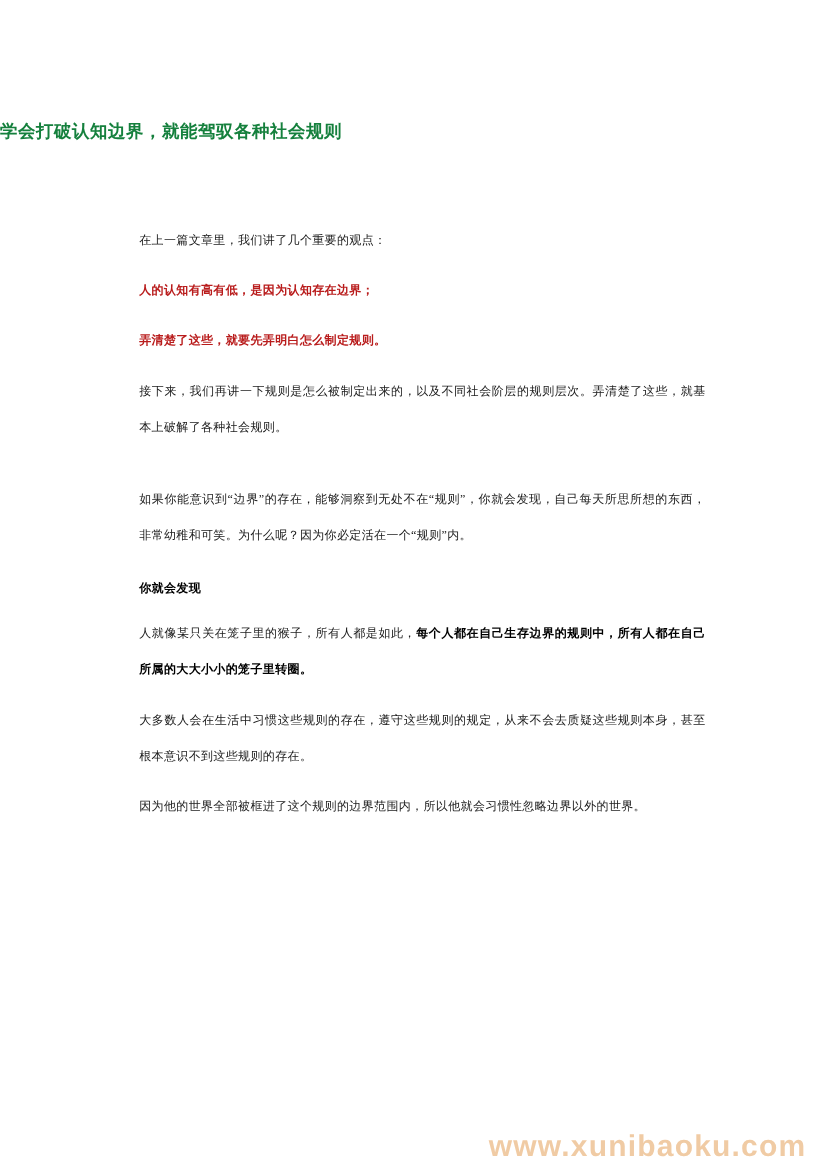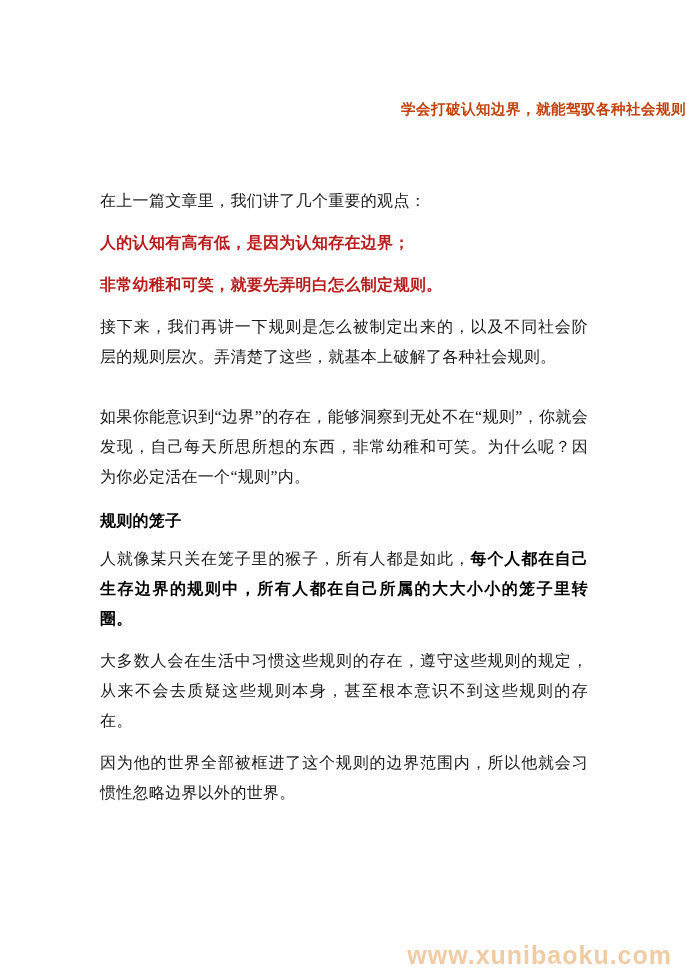--- a/index.html
+++ b/index.html
@@ -21,36 +21,36 @@
     width: 686px;
     height: 976px;
     background: #fff;
     box-sizing: border-box;
   }
   .doc-title {
     position: absolute;
     left: 0;
     top: 100px;
     width: 686px;
-    text-align: right;
+    text-align: left;
     font-size: 14.5px;
     font-weight: bold;
     letter-spacing: 0.5px;
-    color: #c2410c;
+    color: #15803d;
   }
   .body-content {
     position: absolute;
     left: 100px;
     top: 186px;
     width: 488px;
   }
   .para {
-    font-size: 16px;
+    font-size: 10px;
     line-height: 30px;
-    margin: 0 0 12px 0;
+    margin: 0 0 12px 16px;
     color: #1a1a1a;
     text-align: justify;
     letter-spacing: 0.3px;
   }
   .para.bold {
     font-weight: bold;
     color: #b91c1c;
   }
   .para.heading {
     font-weight: bold;
@@ -85,27 +85,27 @@
 
   <div class="doc-title">学会打破认知边界，就能驾驭各种社会规则</div>
 
   <div class="body-content">
 
     <p class="para">在上一篇文章里，我们讲了几个重要的观点：</p>
 
     <p class="para bold">人的认知有高有低，是因为认知存在边界；</p>
 
 
-    <p class="para bold">非常幼稚和可笑，就要先弄明白怎么制定规则。</p>
+    <p class="para bold">弄清楚了这些，就要先弄明白怎么制定规则。</p>
 
     <p class="para">接下来，我们再讲一下规则是怎么被制定出来的，以及不同社会阶层的规则层次。弄清楚了这些，就基本上破解了各种社会规则。</p>
 
     <p class="para spacer-before">如果你能意识到“边界”的存在，能够洞察到无处不在“规则”，你就会发现，自己每天所思所想的东西，非常幼稚和可笑。为什么呢？因为你必定活在一个“规则”内。</p>
 
-    <p class="para heading">规则的笼子</p>
+    <p class="para heading">你就会发现</p>
 
     <p class="para"><span>人就像某只关在笼子里的猴子，所有人都是如此，</span><b>每个人都在自己生存边界的规则中，所有人都在自己所属的大大小小的笼子里转圈。</b></p>
 
     <p class="para">大多数人会在生活中习惯这些规则的存在，遵守这些规则的规定，从来不会去质疑这些规则本身，甚至根本意识不到这些规则的存在。</p>
 
     <p class="para">因为他的世界全部被框进了这个规则的边界范围内，所以他就会习惯性忽略边界以外的世界。</p>
 
   </div>
 
   <div class="watermark">www.xunibaoku.com</div>

